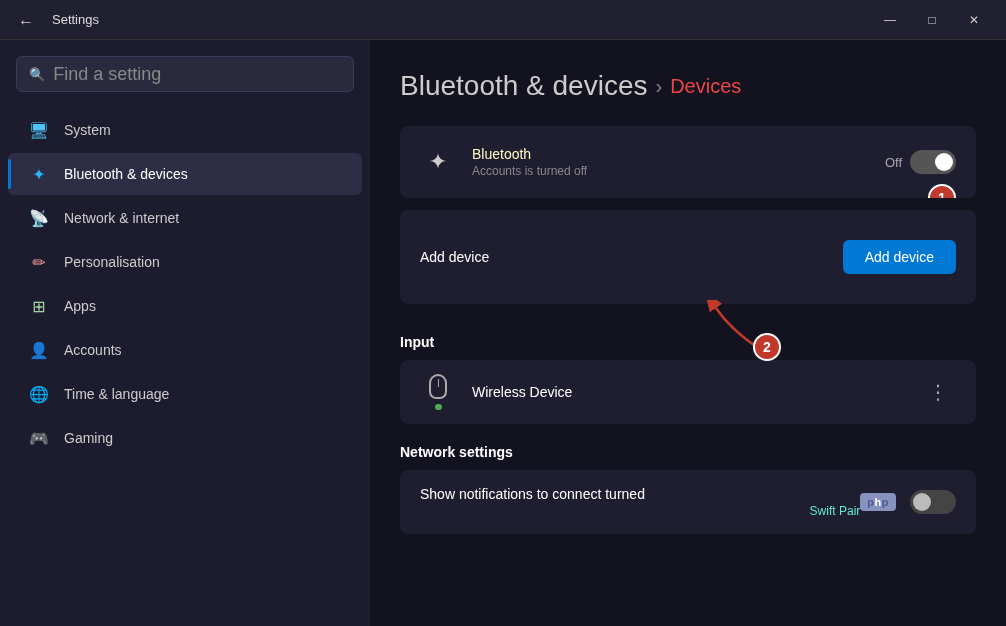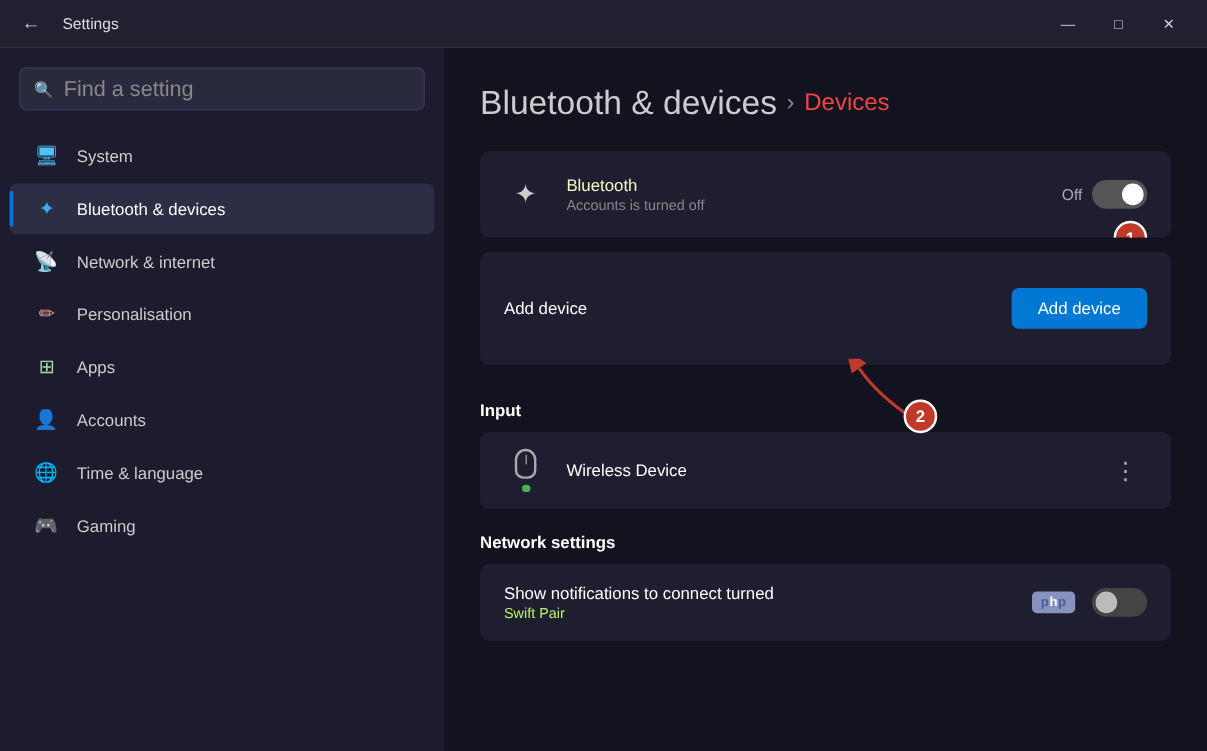--- a/index.html
+++ b/index.html
@@ -321,22 +321,23 @@
       align-items: center;
       padding: 16px 20px;
     }
     .settings-info { flex: 1; }
     .settings-title {
       font-size: 14px;
       color: #fff;
     }
     .settings-subtitle {
       font-size: 12px;
-      color: #bef264;
+      color: #5eead4;
       margin-top: 2px;
+      text-align: right;
     }
     .toggle-off {
       display: flex;
       align-items: center;
       gap: 6px;
     }
 
     
     .php-badge {
       background: #8892BF;

